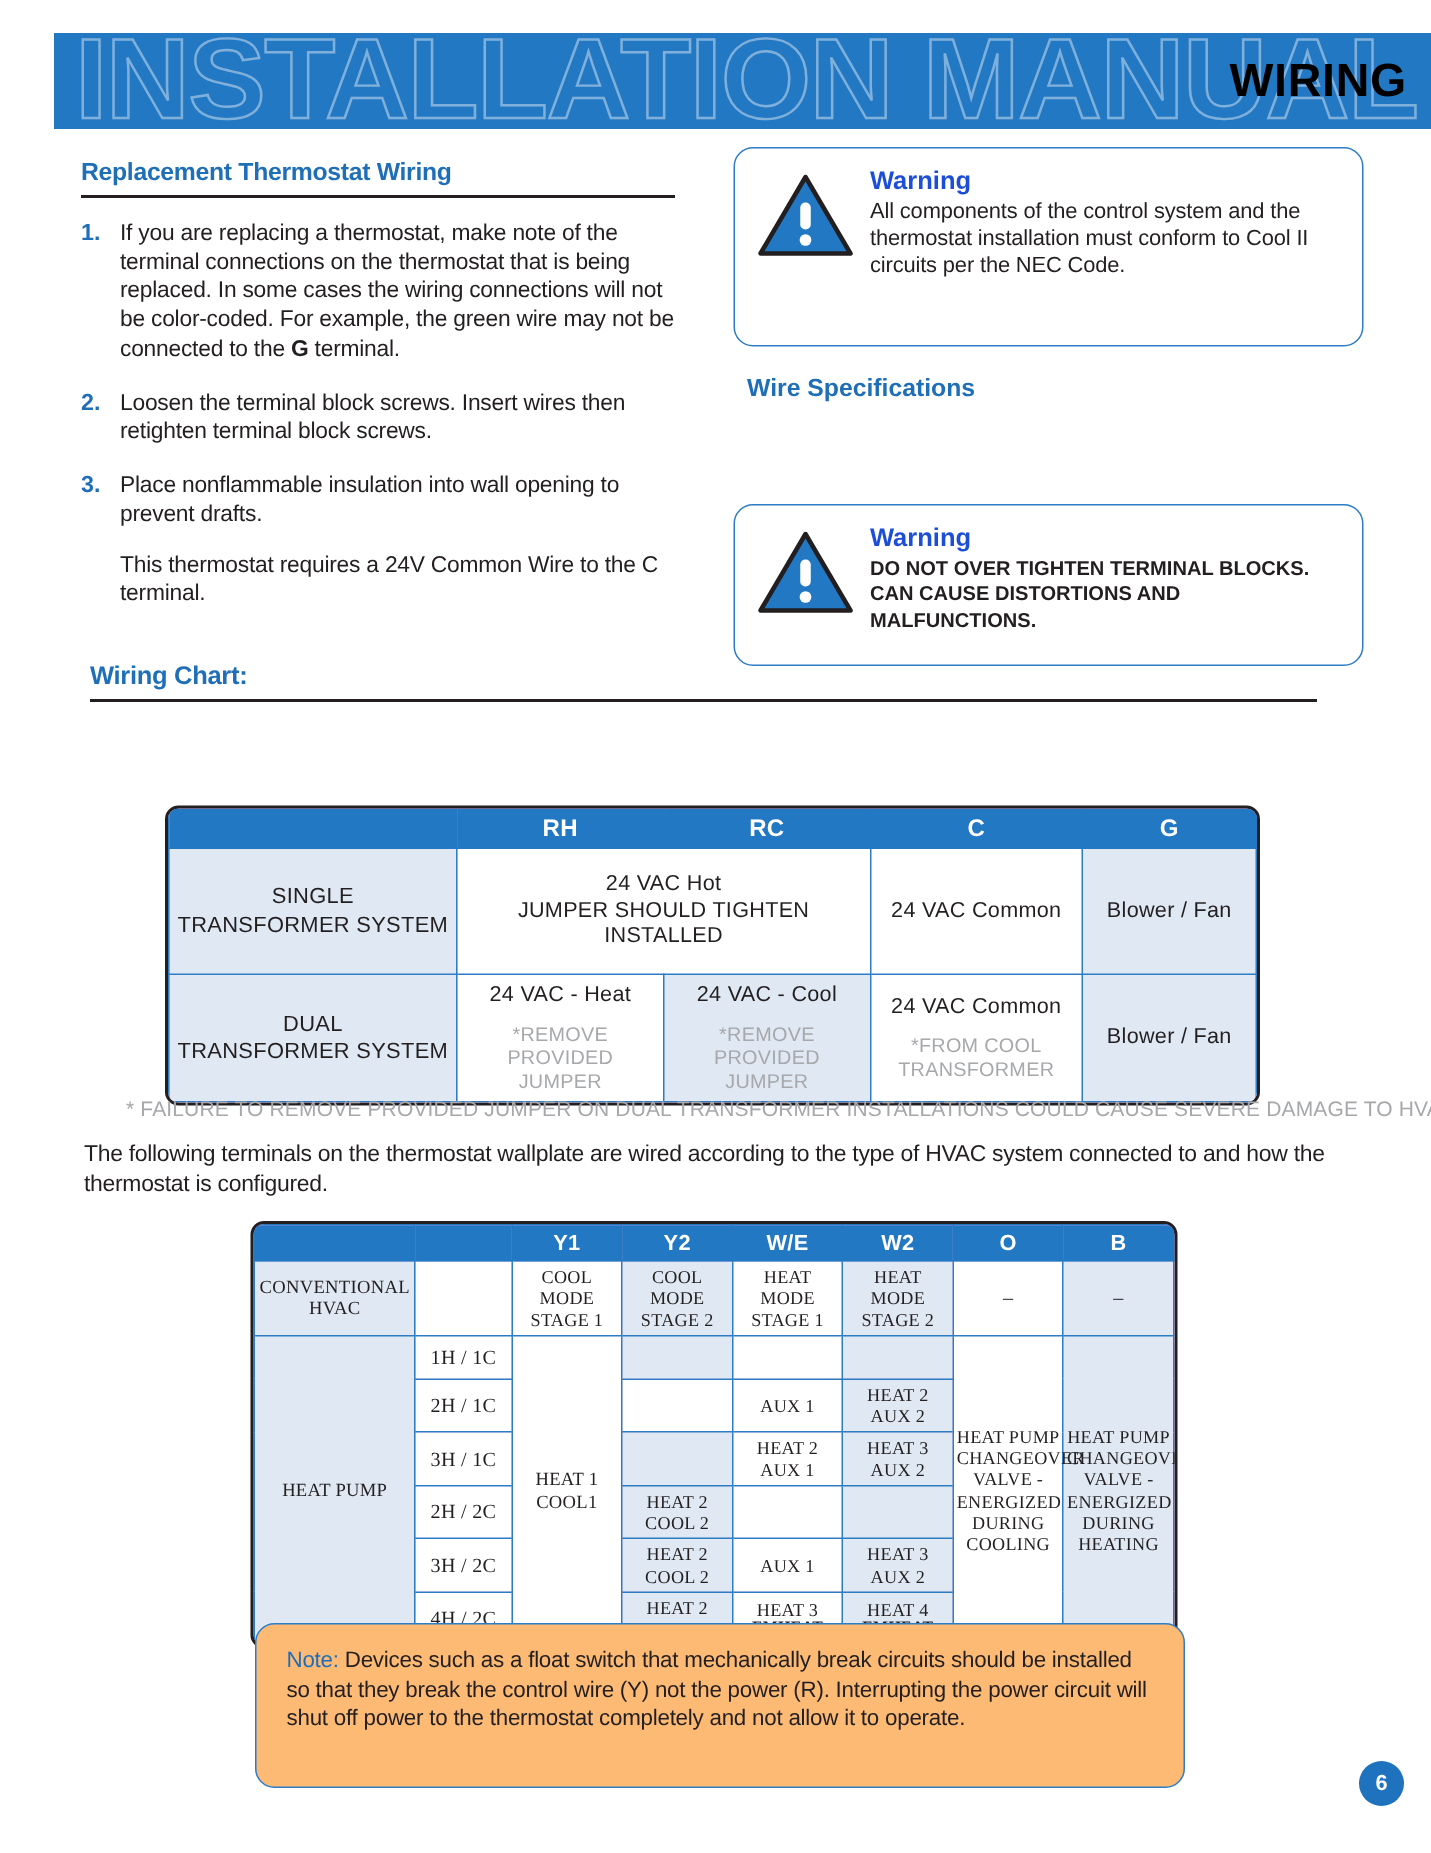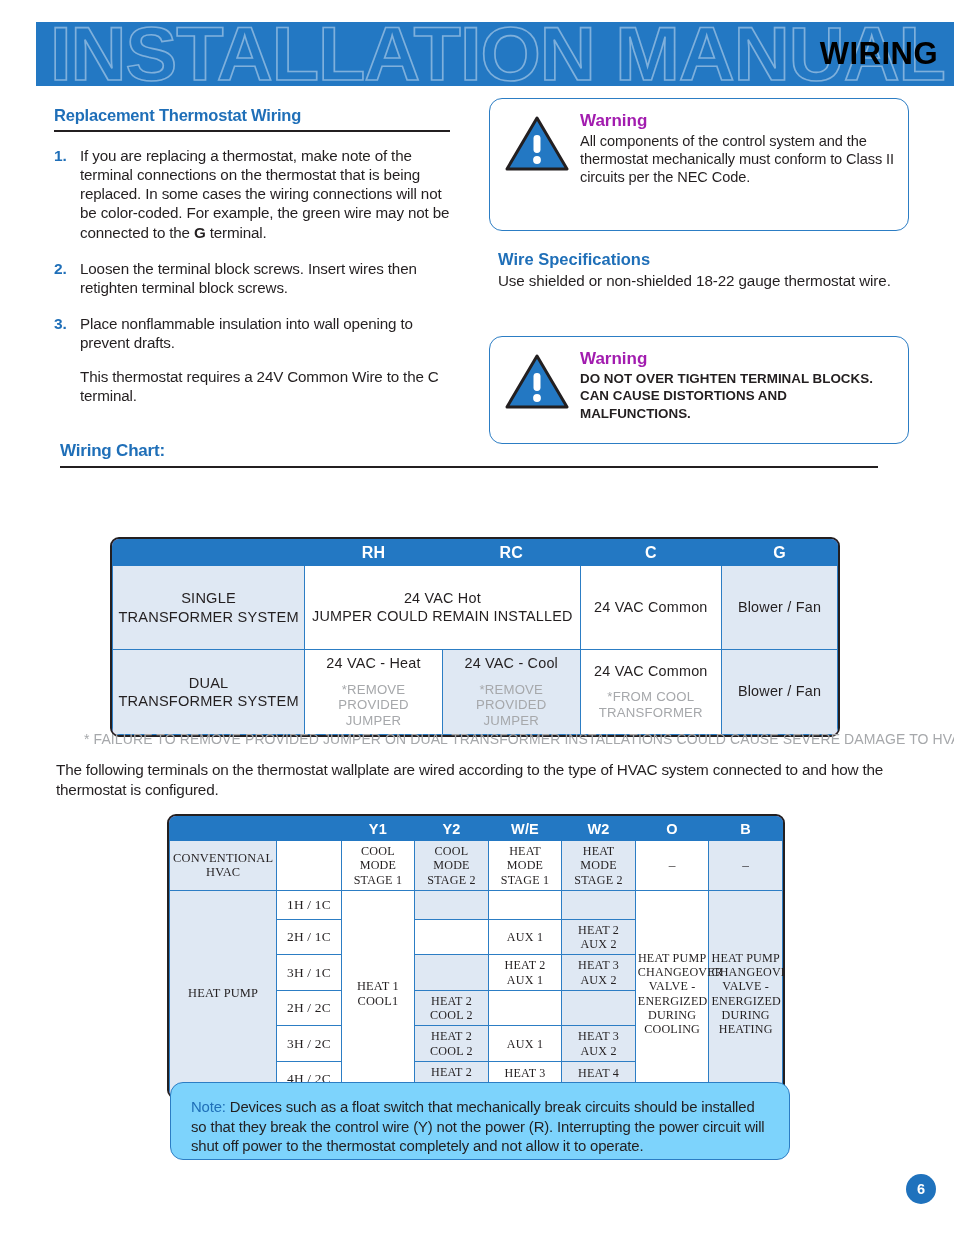--- a/index.html
+++ b/index.html
@@ -92,21 +92,21 @@
     border-radius: 13px;
     background: #ffffff;
     display: flex;
     align-items: flex-start;
     padding: 12px 14px 12px 14px;
   }
   .warn-icon { flex: 0 0 72px; padding-top: 4px; }
   .warn-icon svg { display: block; }
   .warn-content { flex: 1; padding-left: 4px; }
   .warn-title {
-    color: #a21caf;
+    color: #1d4ed8;
     font-weight: 700;
     font-size: 17px;
     margin-bottom: 1px;
   }
   .warn-text {
     font-size: 14.6px;
     line-height: 1.25;
     letter-spacing: -0.1px;
   }
   .warn-text.bold { font-weight: 700; font-size: 13.4px; line-height: 1.3; letter-spacing: 0; }
@@ -186,24 +186,24 @@
     font-size: 12.1px; line-height: 1.18; padding: 3px 2px; font-family: Liberation Serif, serif;
   }
   #tbl2 td.mode { font-size: 13.4px; }
   #tbl2 td.big { font-size: 12.4px; }
   #tbl2 .small { font-size: 10.6px; font-weight: 700; }
   #tbl2 tr.conv td { height: 48px; }
   #tbl2 tr.hp td { height: 29px; }
 
   
   .note-box {
-    position: absolute; left: 170px; top: 1082px; width: 620px; height: 78px;
+    position: absolute; left: 170px; top: 1082px; width: 620px; height: 110px;
     border: 1.6px solid #2c7dc4;
     border-radius: 13px;
-    background: #7dd3fc;
+    background: #fdba74;
     padding: 15px 20px 10px 20px;
   }
   .note-text { font-size: 14.9px; line-height: 1.32; letter-spacing: -0.15px; }
   .note-label { color: #1f6fb8; }
 
   
   .pagenum {
     position: absolute; right: 18px; top: 1174px;
     width: 30px; height: 30px; border-radius: 50%;
     background: #1f72bd; color: #ffffff;
@@ -252,27 +252,26 @@
   <div class="warn-box" id="warn1">
     <div class="warn-icon">
       <svg width="66" height="58" viewBox="0 0 66 58">
         <path d="M33 3 L63 54 L3 54 Z" fill="#2378c3" stroke="#231f20" stroke-width="3" stroke-linejoin="round"></path>
         <rect x="29.5" y="20" width="7" height="18" rx="3.4" fill="#ffffff"></rect>
         <circle cx="33" cy="45" r="3.9" fill="#ffffff"></circle>
       </svg>
     </div>
     <div class="warn-content">
       <div class="warn-title">Warning</div>
-      <div class="warn-text">All components of the control system and the thermostat mechanically must conform to Class II circuits per the NEC Code.</div>
+      <div class="warn-text">All components of the control system and the thermostat installation must conform to Cool II circuits per the NEC Code.</div>
     </div>
   </div>
 
   <div class="wirespec">
     <div class="wirespec-title">Wire Specifications</div>
-    <div class="wirespec-text">Use shielded or non-shielded 18-22 gauge thermostat wire.</div>
   </div>
 
   <div class="warn-box" id="warn2">
     <div class="warn-icon">
       <svg width="66" height="58" viewBox="0 0 66 58">
         <path d="M33 3 L63 54 L3 54 Z" fill="#2378c3" stroke="#231f20" stroke-width="3" stroke-linejoin="round"></path>
         <rect x="29.5" y="20" width="7" height="18" rx="3.4" fill="#ffffff"></rect>
         <circle cx="33" cy="45" r="3.9" fill="#ffffff"></circle>
       </svg>
     </div>
@@ -305,21 +304,21 @@
         <th>C</th>
         <th>G</th>
       </tr>
       <tr class="r1">
         <td class="cell-shade rowlabel">
           <div>SINGLE</div>
           <div>TRANSFORMER SYSTEM</div>
         </td>
         <td class="cell-white" colspan="2">
           <div>24  VAC Hot</div>
-          <div>JUMPER COULD REMAIN INSTALLED</div>
+          <div>JUMPER SHOULD TIGHTEN INSTALLED</div>
         </td>
         <td class="cell-white">24  VAC Common</td>
         <td class="cell-shade">Blower / Fan</td>
       </tr>
       <tr class="r2">
         <td class="cell-shade rowlabel">
           <div>DUAL</div>
           <div>TRANSFORMER SYSTEM</div>
         </td>
         <td class="cell-white">

